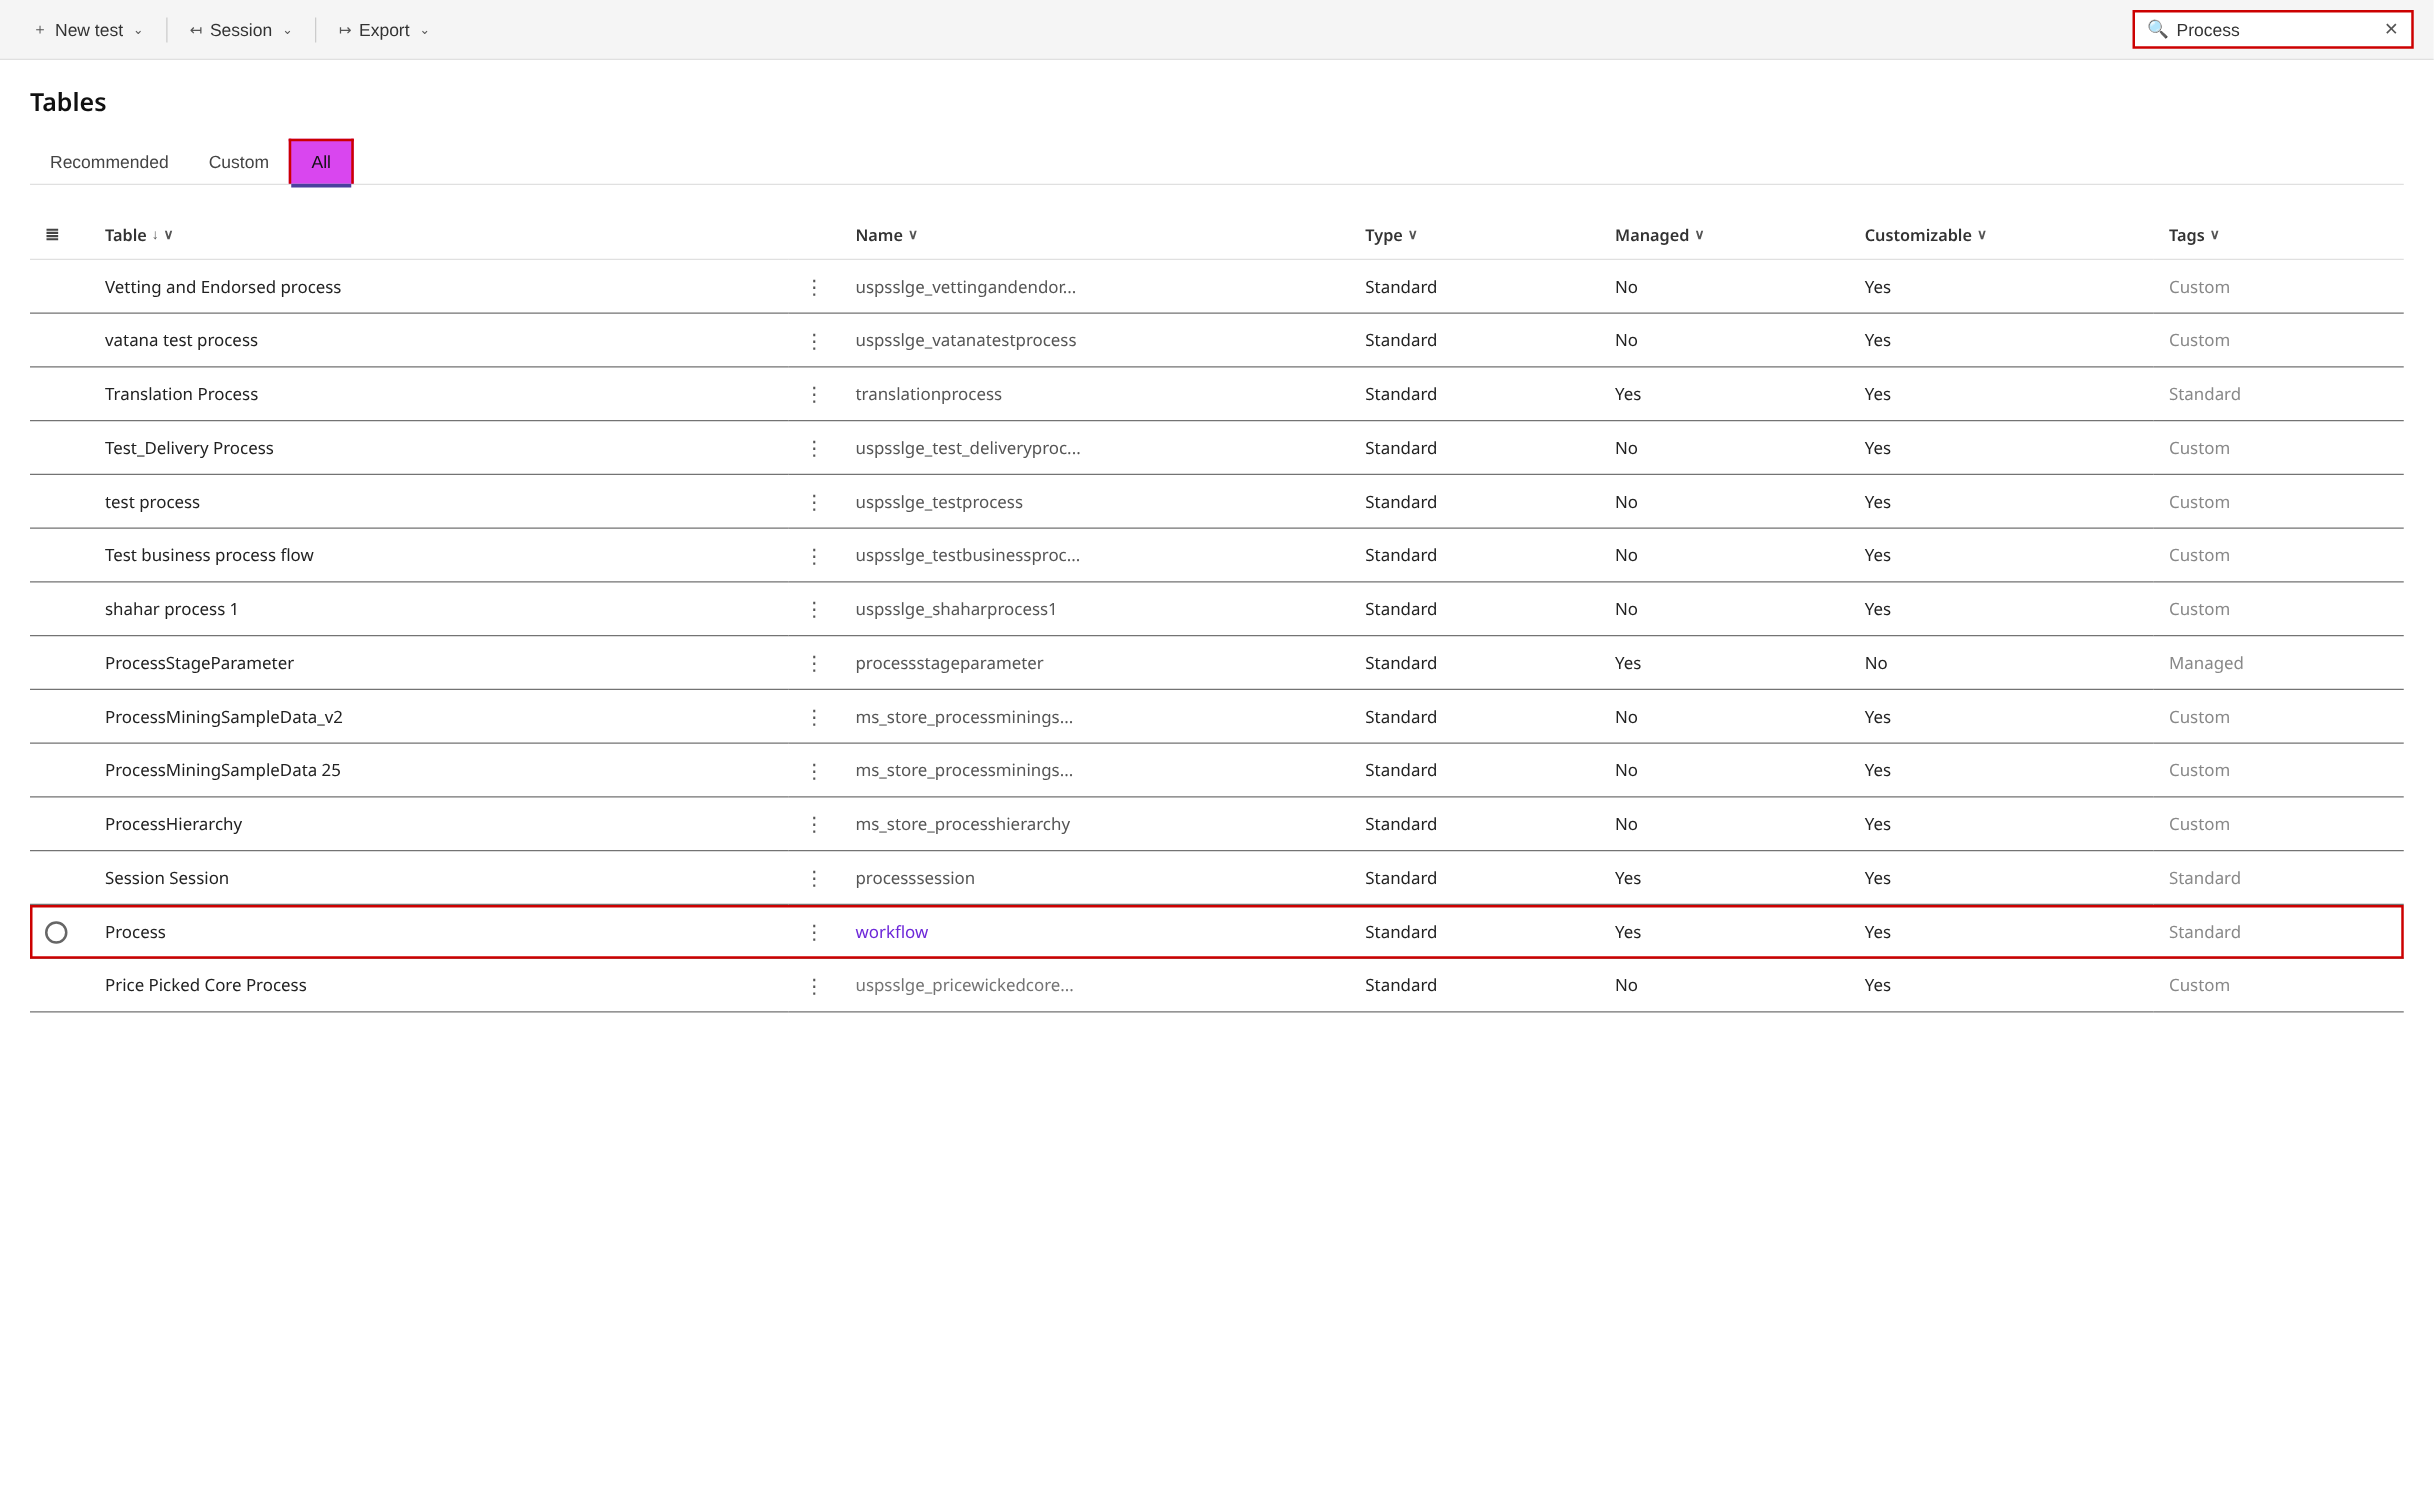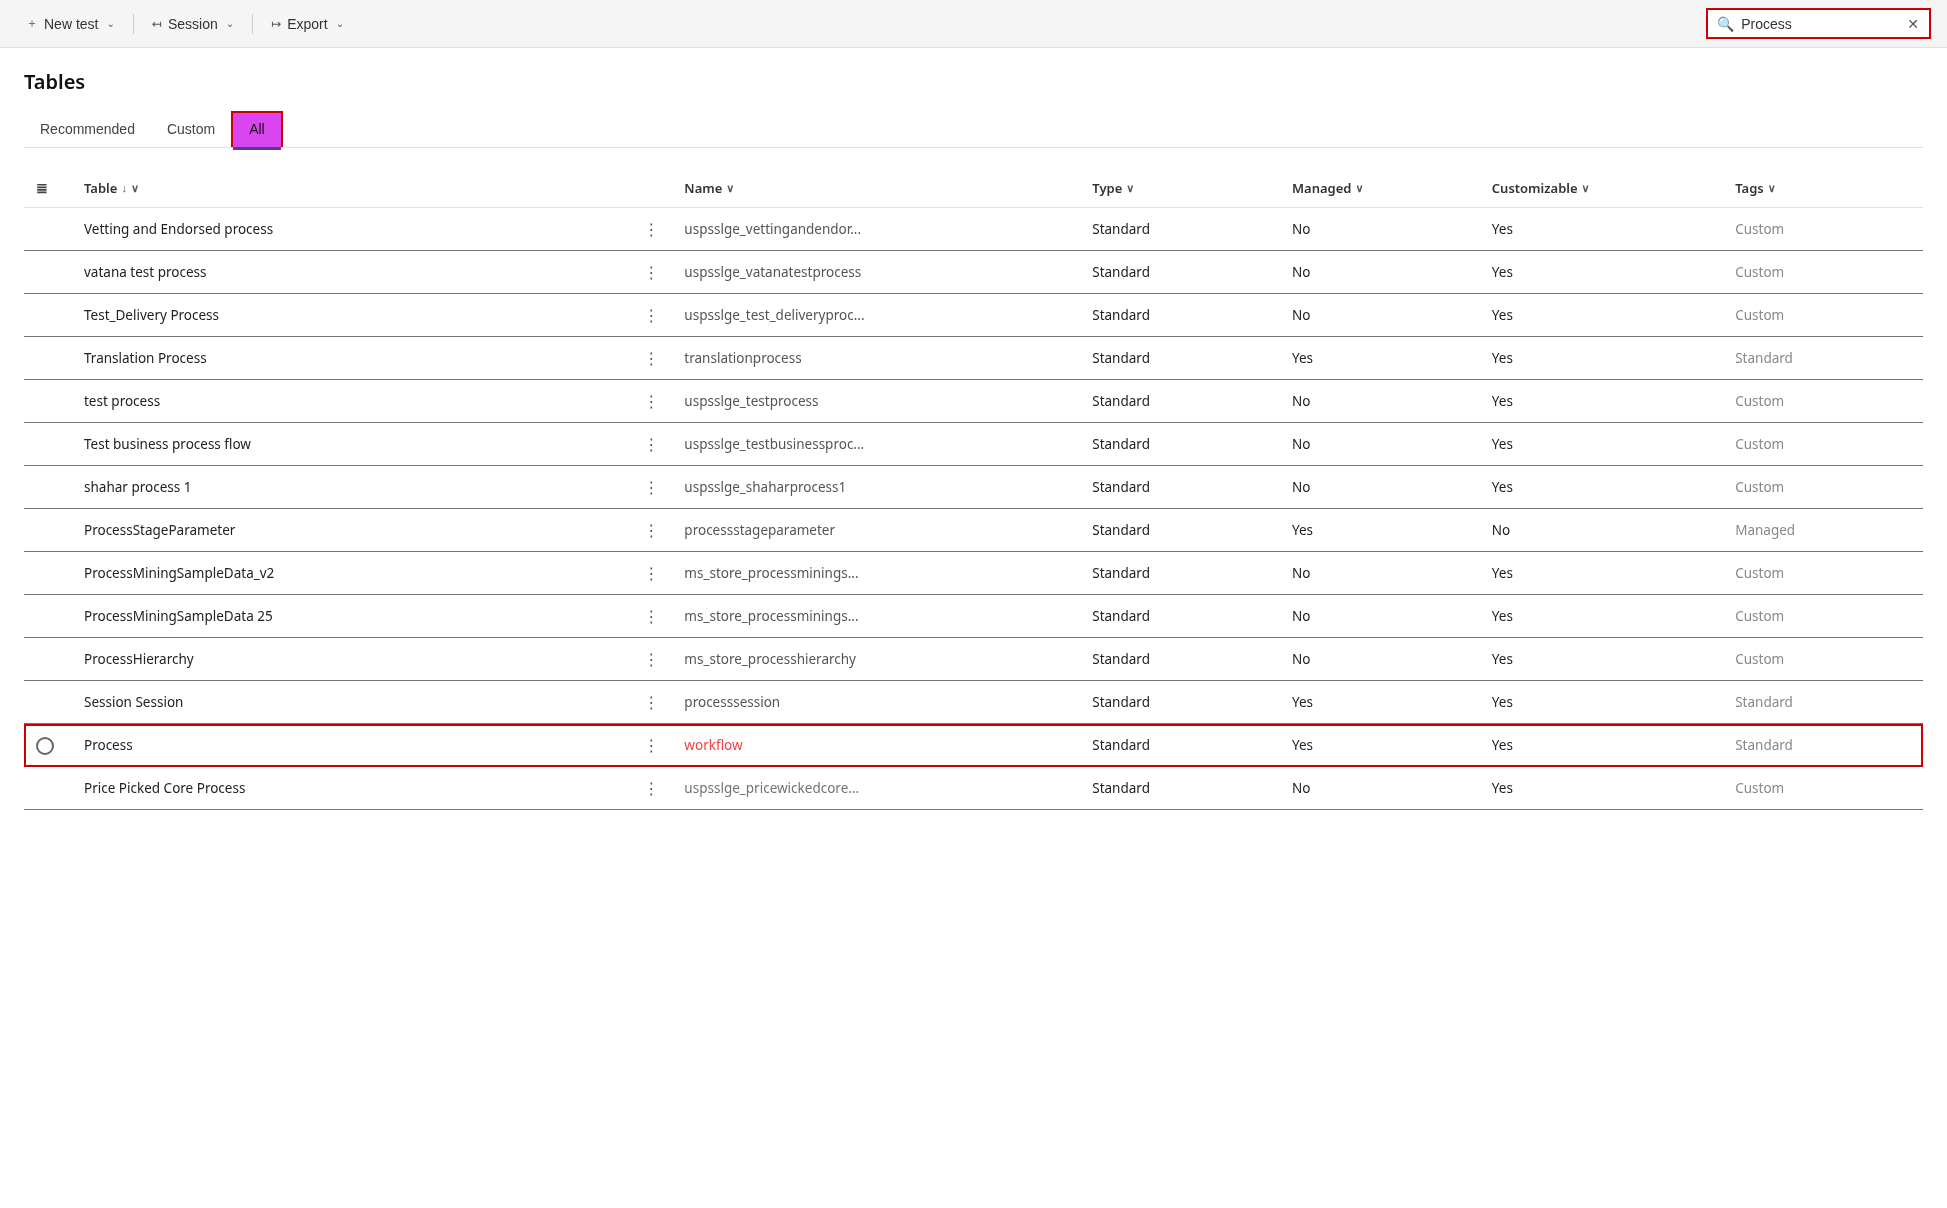--- a/index.html
+++ b/index.html
@@ -199,37 +199,37 @@
             <td class="col-table">vatana test process</td>
             <td class="col-menu"><span class="menu-dots">⋮</span></td>
             <td class="col-name" style="color: rgb(85, 85, 85);">uspsslge_vatanatestprocess</td>
             <td class="col-type">Standard</td>
             <td class="col-managed">No</td>
             <td class="col-customizable">Yes</td>
             <td class="col-tags" style="color: rgb(136, 136, 136);">Custom</td>
           </tr>
           <tr>
             <td class="col-checkbox"></td>
+            <td class="col-table">Translation Process</td>
+            <td class="col-menu"><span class="menu-dots">⋮</span></td>
+            <td class="col-name" style="color: rgb(85, 85, 85);">translationprocess</td>
+            <td class="col-type">Standard</td>
+            <td class="col-managed">Yes</td>
+            <td class="col-customizable">Yes</td>
+            <td class="col-tags" style="color: rgb(136, 136, 136);">Standard</td>
+          </tr>
+          <tr>
+            <td class="col-checkbox"></td>
             <td class="col-table">Test_Delivery Process</td>
             <td class="col-menu"><span class="menu-dots">⋮</span></td>
             <td class="col-name" style="color: rgb(85, 85, 85);">uspsslge_test_deliveryproc...</td>
             <td class="col-type">Standard</td>
             <td class="col-managed">No</td>
             <td class="col-customizable">Yes</td>
             <td class="col-tags" style="color: rgb(136, 136, 136);">Custom</td>
-          </tr>
-          <tr>
-            <td class="col-checkbox"></td>
-            <td class="col-table">Translation Process</td>
-            <td class="col-menu"><span class="menu-dots">⋮</span></td>
-            <td class="col-name" style="color: rgb(85, 85, 85);">translationprocess</td>
-            <td class="col-type">Standard</td>
-            <td class="col-managed">Yes</td>
-            <td class="col-customizable">Yes</td>
-            <td class="col-tags" style="color: rgb(136, 136, 136);">Standard</td>
           </tr>
           <tr>
             <td class="col-checkbox"></td>
             <td class="col-table">test process</td>
             <td class="col-menu"><span class="menu-dots">⋮</span></td>
             <td class="col-name" style="color: rgb(85, 85, 85);">uspsslge_testprocess</td>
             <td class="col-type">Standard</td>
             <td class="col-managed">No</td>
             <td class="col-customizable">Yes</td>
             <td class="col-tags" style="color: rgb(136, 136, 136);">Custom</td>
@@ -301,21 +301,21 @@
             <td class="col-name" style="color: rgb(85, 85, 85);">processsession</td>
             <td class="col-type">Standard</td>
             <td class="col-managed">Yes</td>
             <td class="col-customizable">Yes</td>
             <td class="col-tags" style="color: rgb(136, 136, 136);">Standard</td>
           </tr>
           <tr class="highlighted">
             <td class="col-checkbox"><span class="radio-btn"></span></td>
             <td class="col-table">Process</td>
             <td class="col-menu"><span class="menu-dots">⋮</span></td>
-            <td class="col-name" style="color: #ef4444;">workflow</td>
+            <td class="col-name" style="color: #6d28d9;">workflow</td>
             <td class="col-type">Standard</td>
             <td class="col-managed">Yes</td>
             <td class="col-customizable">Yes</td>
             <td class="col-tags" style="color: rgb(136, 136, 136);">Standard</td>
           </tr>
           <tr>
             <td class="col-checkbox"></td>
             <td class="col-table">Price Picked Core Process</td>
             <td class="col-menu"><span class="menu-dots">⋮</span></td>
             <td class="col-name" style="color: #737373;">uspsslge_pricewickedcore...</td>

